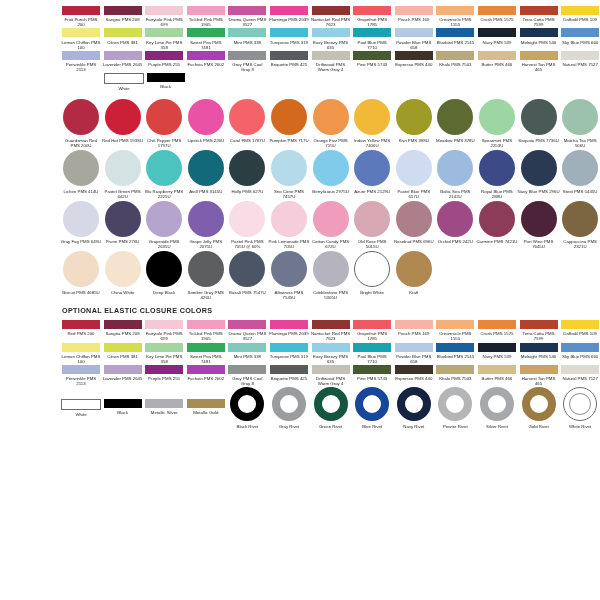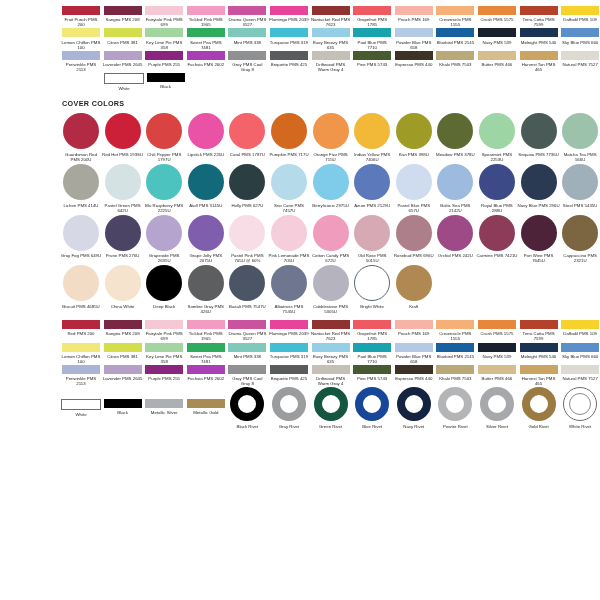--- a/index.html
+++ b/index.html
@@ -227,21 +227,20 @@
           <div class="bar-lbl">White</div>
         </div>
         <div class="bar-cell" style="margin-left: 0px;">
           <div class="bar-sw" style="background: rgb(0, 0, 0);"></div>
           <div class="bar-lbl">Black</div>
         </div>
       </div>
   </div>
 
   <div class="section" style="margin-top:8px;">
-    <div class="section-title">COVER COLORS</div>
     <div id="cover-rows">
         <div class="dot-row">
           <div class="dot-cell">
             <div class="dot-sw" style="background: rgb(178, 42, 68);"></div>
             <div class="dot-lbl">Guardsman Red PMS 200U</div>
           </div>
           <div class="dot-cell">
             <div class="dot-sw" style="background: rgb(204, 32, 57);"></div>
             <div class="dot-lbl">Red Hot PMS 193SU</div>
           </div>
@@ -433,20 +432,21 @@
           </div>
           <div class="dot-cell">
             <div class="dot-sw" style="background: rgb(176, 136, 82);"></div>
             <div class="dot-lbl">Kraft</div>
           </div>
         </div>
       </div>
   </div>
 
   <div class="section" style="margin-top:6px;">
+    <div class="section-title">OPTIONAL ELASTIC CLOSURE COLORS</div>
     <div id="elastic-rows">
         <div class="bar-row">
           <div class="bar-cell">
             <div class="bar-sw" style="background: rgb(180, 39, 60);"></div>
             <div class="bar-lbl">Red PMS 200</div>
           </div>
           <div class="bar-cell">
             <div class="bar-sw" style="background: rgb(122, 39, 68);"></div>
             <div class="bar-lbl">Sangria PMS 208</div>
           </div>

